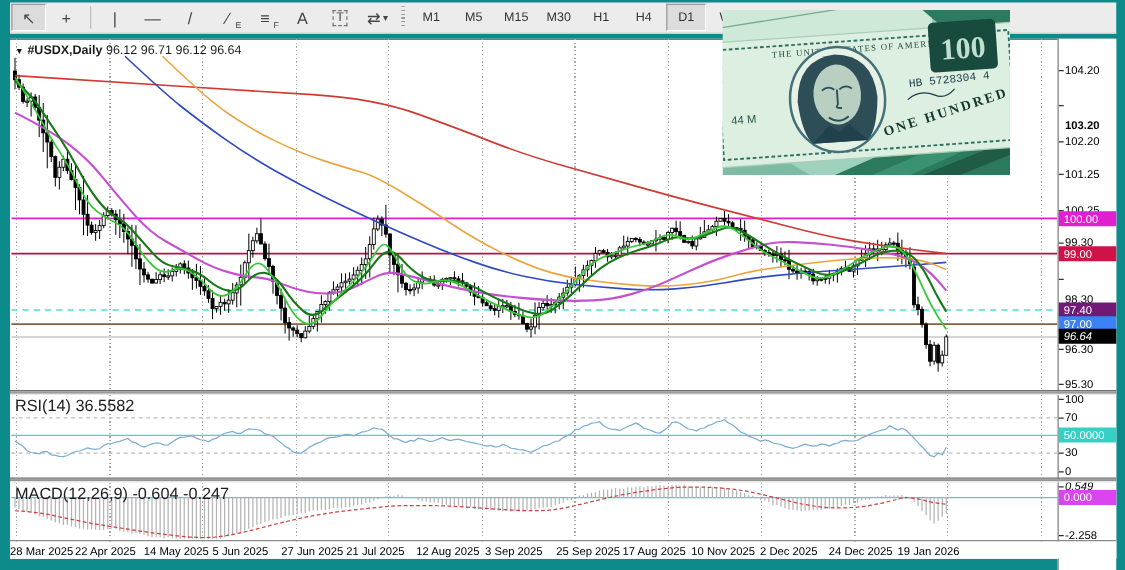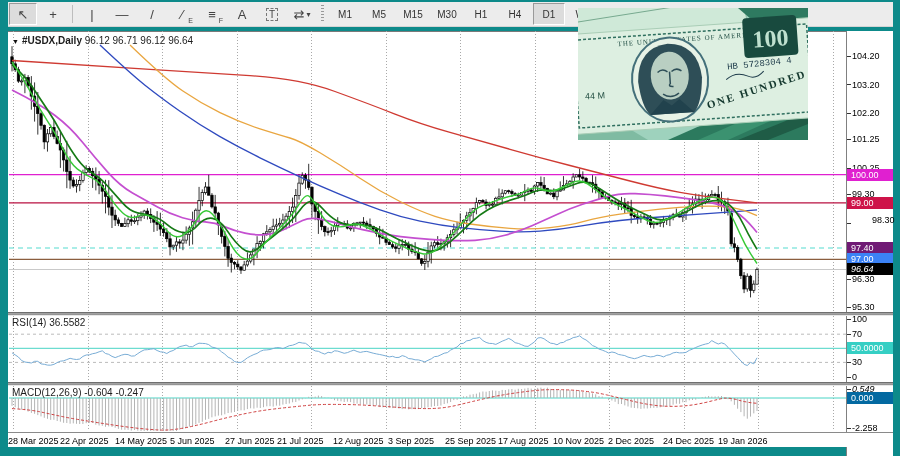--- a/index.html
+++ b/index.html
@@ -29,21 +29,21 @@
           border-left:1px solid #808080;box-sizing:border-box;}
   .ytick{position:absolute;left:5px;transform:translateY(-50%);font-size:9px;color:#000;white-space:nowrap;}
   .ydash{position:absolute;left:0;width:4px;height:1px;background:#333;}
   .chip{position:absolute;left:0;width:46px;height:12px;line-height:12px;font-size:9px;color:#fff;
         padding-left:4px;box-sizing:border-box;transform:translateY(-50%);white-space:nowrap;}
   #date-axis{position:absolute;left:8px;top:433px;width:885px;height:14px;background:#fff;z-index:3;}
   .xlabel{position:absolute;top:3px;font-size:9px;color:#000;white-space:nowrap;}
   #chart-title{position:absolute;left:12px;top:35px;z-index:5;font-size:10px;color:#1c1c1c;}
   #chart-title .tri{font-size:7px;color:#111;margin-right:3px;}
   #chart-title b{font-weight:bold;}
-  .panel-label{position:absolute;left:12px;z-index:5;font-size:10px;color:#1c1c1c;}
+  .panel-label{position:absolute;left:12px;z-index:5;font-size:13px;color:#1c1c1c;}
   #dollar-photo{position:absolute;left:578px;top:8px;width:230px;height:132px;z-index:10;overflow:hidden;}
 </style>
 </head>
 <body>
 
 <div id="stage">
 
   <div id="toolbar">
       <div class="tbtn active">
         <span>↖</span>
@@ -885,52 +885,52 @@
   <div class="panel-label" style="top:387px">MACD(12,26,9) -0.604 -0.247</div>
 
   <div class="sep" style="top:312px"></div>
   <div class="sep" style="top:382px"></div>
   <div style="position:absolute;left:8px;top:432px;width:885px;height:1px;background:#8a8a8a;z-index:4"></div>
 
   <div id="y-axis">
       <div class="ydash" style="top: 25.26px;"></div>
       <div class="ytick" style="top: 25.26px;">104.20</div>
       <div class="ydash" style="top: 53.46px;"></div>
-      <div class="ytick" style="top: 54px;">103.20</div>
+      <div class="ytick" style="top: 69px; font-weight: bold;">103.20</div>
       <div class="ydash" style="top: 81.66px;"></div>
       <div class="ytick" style="top: 81.66px;">102.20</div>
       <div class="ydash" style="top: 108.45px;"></div>
       <div class="ytick" style="top: 108.45px;">101.25</div>
       <div class="ydash" style="top: 136.65px;"></div>
       <div class="ytick" style="top: 136.65px;">100.25</div>
       <div class="ydash" style="top: 163.44px;"></div>
       <div class="ytick" style="top: 163.44px;">99.30</div>
       <div class="ydash" style="top: 191.64px;"></div>
-      <div class="ytick" style="top: 189px; margin-left: 20px;">98.30</div>
+      <div class="ytick" style="top: 208px;">98.30</div>
       <div class="ydash" style="top: 248.04px;"></div>
       <div class="ytick" style="top: 248.04px;">96.30</div>
       <div class="ydash" style="top: 276.24px;"></div>
       <div class="ytick" style="top: 276.24px;">95.30</div>
       <div class="chip" style="background: rgb(224, 32, 208); top: 143.7px;">100.00</div>
       <div class="chip" style="background: rgb(206, 19, 73); top: 171.9px;">99.00</div>
       <div class="chip" style="background: #701a75; top: 217.02px;">97.40</div>
       <div class="chip" style="background: #3b82f6; top: 228.3px;">97.00</div>
       <div class="chip" style="background: rgb(0, 0, 0); top: 238.452px; font-style: italic;">96.64</div>
       <div class="ydash" style="top: 288px;"></div>
       <div class="ytick" style="top: 288px;">100</div>
       <div class="ydash" style="top: 303.15px;"></div>
       <div class="ytick" style="top: 303.15px;">70</div>
       <div class="chip" style="background: rgb(53, 207, 196); top: 317.3px;">50.0000</div>
       <div class="ydash" style="top: 331.45px;"></div>
       <div class="ytick" style="top: 331.45px;">30</div>
       <div class="ydash" style="top: 346px;"></div>
       <div class="ytick" style="top: 346px;">0</div>
       <div class="ydash" style="top: 358px;"></div>
       <div class="ytick" style="top: 358px; font-style: italic;">0.549</div>
-      <div class="chip" style="background: #0369a1; top: 367px;">0.000</div>
+      <div class="chip" style="background: #d946ef; top: 367px;">0.000</div>
       <div class="ydash" style="top: 397px;"></div>
       <div class="ytick" style="top: 397px;">-2.258</div>
     </div>
   <div id="date-axis">
       <div class="xlabel" style="left: 0px;">28 Mar 2025</div>
       <div class="xlabel" style="left: 52px;">22 Apr 2025</div>
       <div class="xlabel" style="left: 107px;">14 May 2025</div>
       <div class="xlabel" style="left: 162px;">5 Jun 2025</div>
       <div class="xlabel" style="left: 217px;">27 Jun 2025</div>
       <div class="xlabel" style="left: 269px;">21 Jul 2025</div>

